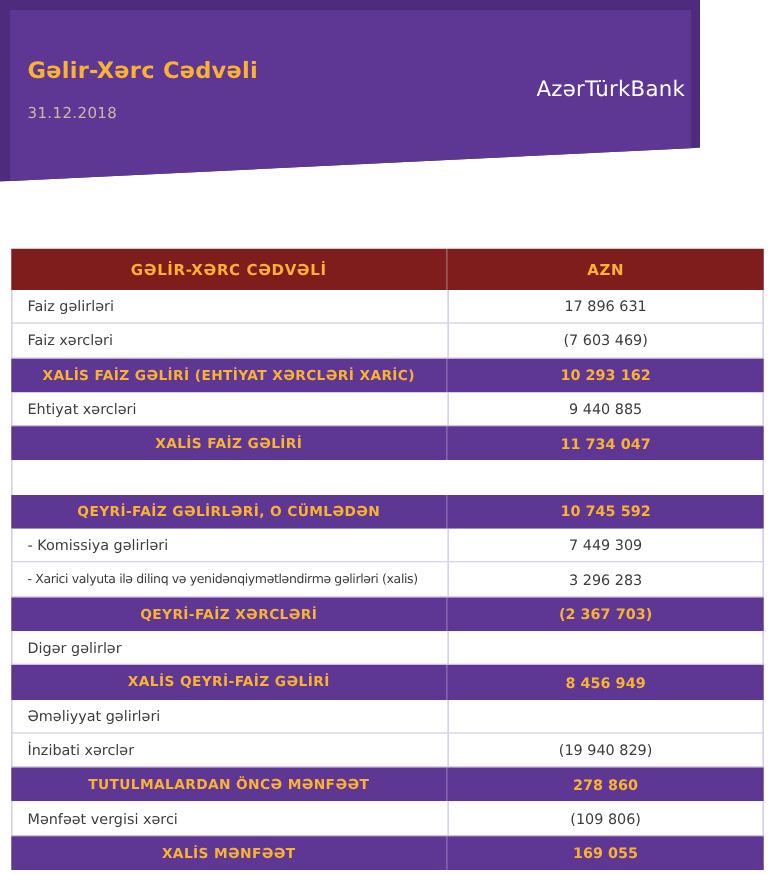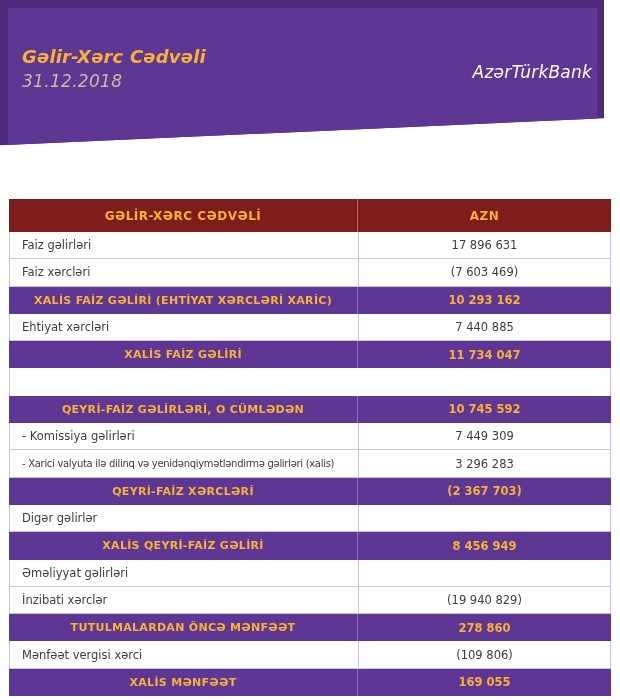--- a/index.html
+++ b/index.html
@@ -6,32 +6,31 @@
   html,body { width:620px; height:700px; }
   body {
     position:relative;
     background:#ffffff;
     font-family:"DejaVu Sans","Liberation Sans",sans-serif;
     overflow:hidden;
   }
 
   
   .banner {
-    position:absolute; left:0; top:0; width:604px; height:146px;
+    position:absolute; left:0; top:0; width:560px; height:146px;
     background:#4e2b7c; 
     clip-path:polygon(0 0, 100% 0, 100% 81%, 0 99.5%);
-    font-style:italic;
   }
   .banner-inner {
     position:absolute; left:8px; top:8px; right:7px; bottom:0;
     background:#5e3794;
   }
   .banner-content { position:absolute; left:22px; top:46px; z-index:2; }
   .page-title { font-size:18px; font-weight:bold; color:#f9b233; letter-spacing:.2px; }
-  .report-date { margin-top:4px; font-size:17px; color:#c9bba1; letter-spacing:.3px; }
+  .report-date { margin-top:16px; font-size:12px; color:#c9bba1; letter-spacing:.3px; }
   .bank-logo {
     position:absolute; right:12px; top:62px; z-index:2;
     color:#ffffff; font-size:17px; font-weight:500; letter-spacing:.2px;
   }
 
   
   .table { position:absolute; left:9px; top:199px; width:602px; }
   .thead { display:flex; height:33px; background:#7f1d1d; }
   .th {
     display:flex; align-items:center; justify-content:center;
@@ -92,21 +91,21 @@
       <div class="row item">
         <div class="cell label">Faiz xərcləri</div>
         <div class="cell value">(7 603 469)</div>
       </div>
       <div class="row total">
         <div class="cell label">XALİS FAİZ GƏLİRİ (EHTİYAT XƏRCLƏRİ XARİC)</div>
         <div class="cell value">10 293 162</div>
       </div>
       <div class="row item">
         <div class="cell label">Ehtiyat xərcləri</div>
-        <div class="cell value">7 440 885</div>
+        <div class="cell value">9 440 885</div>
       </div>
       <div class="row total">
         <div class="cell label">XALİS FAİZ GƏLİRİ</div>
         <div class="cell value">11 734 047</div>
       </div>
       <div class="row spacer"></div>
       <div class="row total">
         <div class="cell label">QEYRİ-FAİZ GƏLİRLƏRİ, O CÜMLƏDƏN</div>
         <div class="cell value">10 745 592</div>
       </div>

